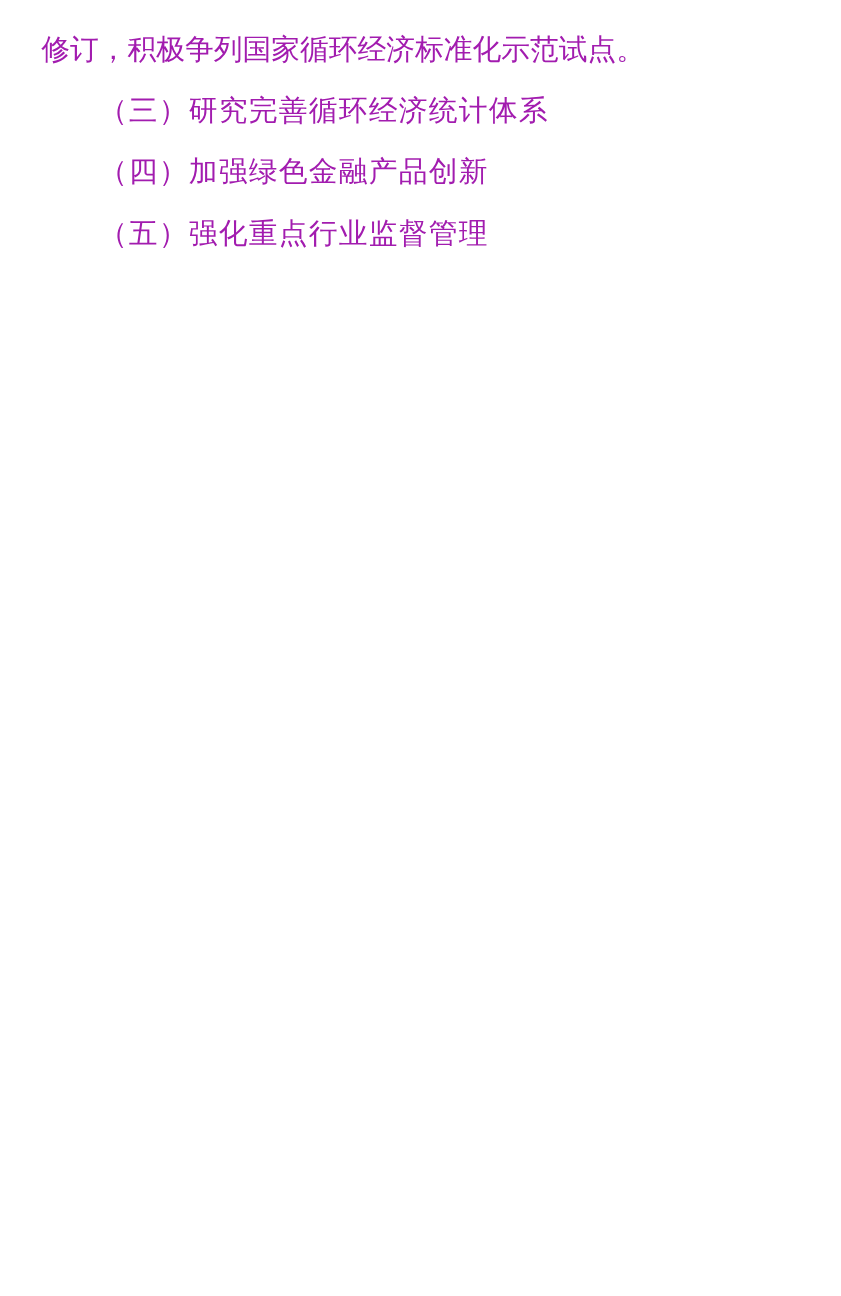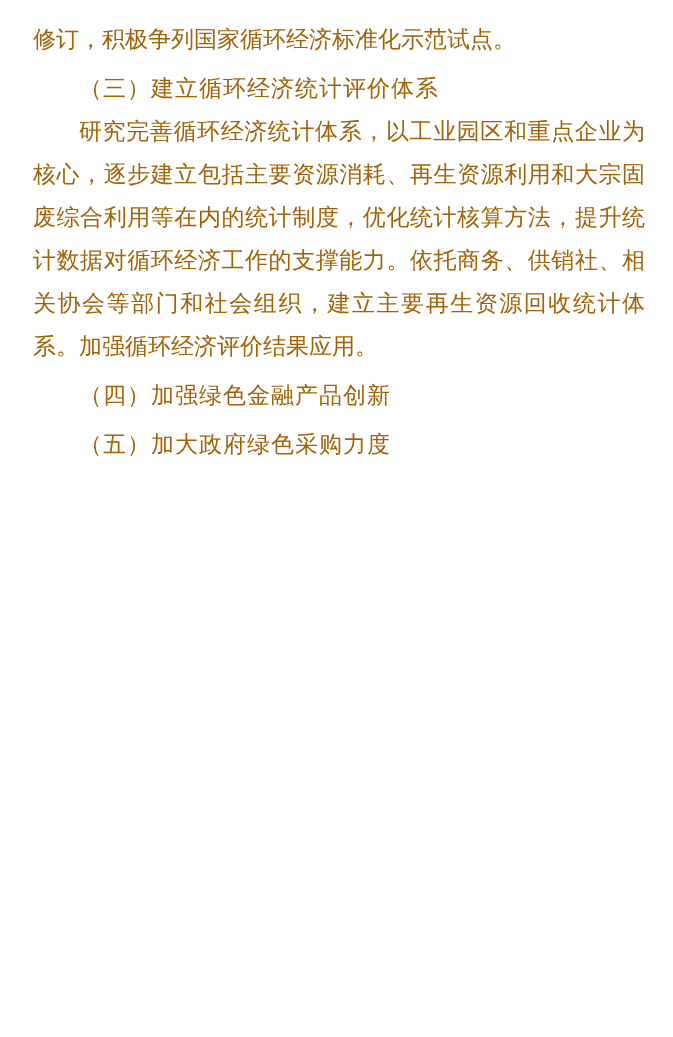--- a/index.html
+++ b/index.html
@@ -14,21 +14,21 @@
   }
   .page {
     box-sizing: border-box;
     width: 673px;
     height: 1037px;
     padding: 18px 28px 0 33px;
     background: #ffffff;
     font-family: "Liberation Serif", "DejaVu Serif", serif;
     font-size: 23px;
     line-height: 43px;
-    color: #a16207;
+    color: #a21caf;
     overflow: hidden;
   }
   .para {
     margin: 0;
     text-align: justify;
     text-justify: inter-character;
     text-indent: 2em;
     word-break: break-all;
   }
   .para.continuation {
@@ -42,22 +42,21 @@
     text-indent: 2em;
     letter-spacing: 1px;
   }
 </style>
 </head>
 <body>
 
 <div class="page">
   <p class="para continuation">修订，积极争列国家循环经济标准化示范试点。</p>
 
-  <h3 class="heading">（三）建立循环经济统计评价体系</h3>
+  <h3 class="heading">（三）研究完善循环经济统计体系</h3>
 
-  <p class="para">研究完善循环经济统计体系，以工业园区和重点企业为核心，逐步建立包括主要资源消耗、再生资源利用和大宗固废综合利用等在内的统计制度，优化统计核算方法，提升统计数据对循环经济工作的支撑能力。依托商务、供销社、相关协会等部门和社会组织，建立主要再生资源回收统计体系。加强循环经济评价结果应用。</p>
 
   <h3 class="heading">（四）加强绿色金融产品创新</h3>
 
 
-  <h3 class="heading">（五）加大政府绿色采购力度</h3>
+  <h3 class="heading">（五）强化重点行业监督管理</h3>
 
 </div>
 
 </body></html>

